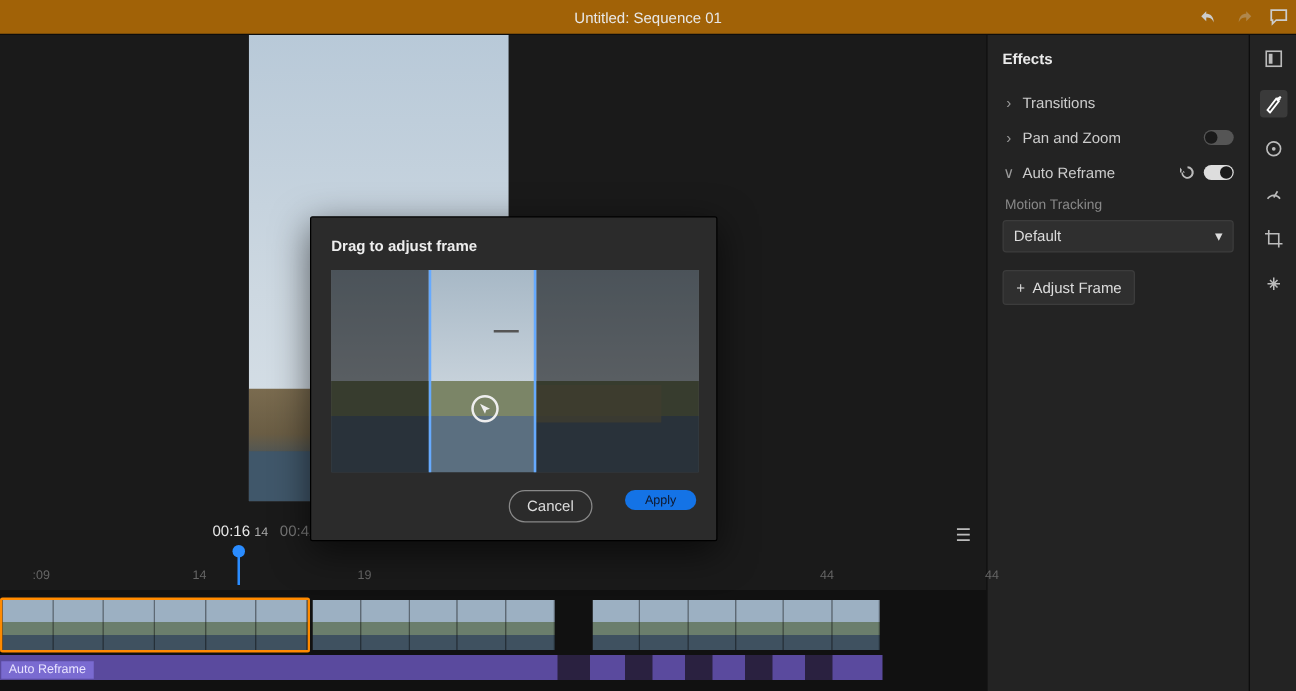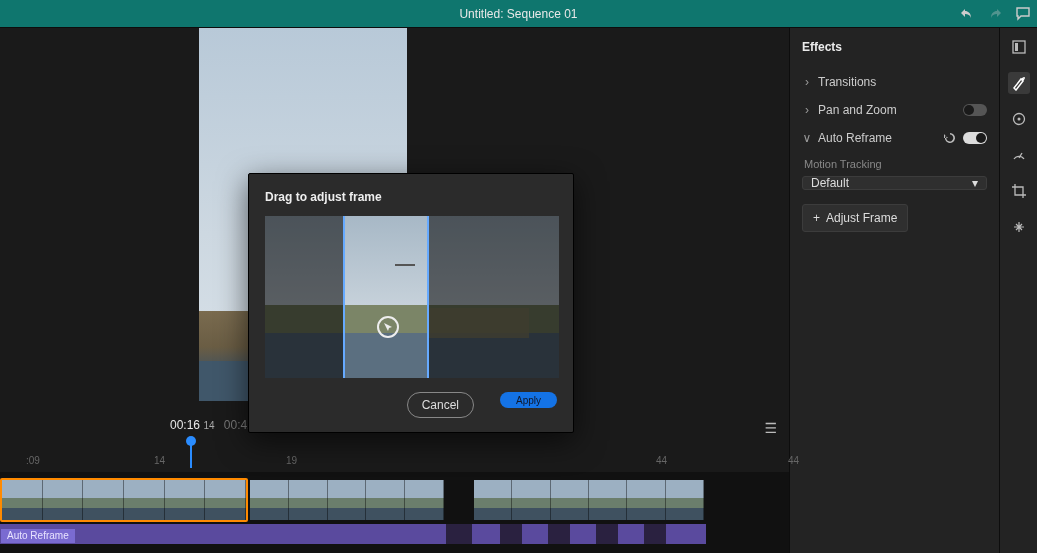--- a/index.html
+++ b/index.html
@@ -1,18 +1,18 @@
 <!DOCTYPE html>
 <html><head>
 <meta charset="utf-8">
 <style>
   * { box-sizing: border-box; margin:0; padding:0; font-family: 'Segoe UI', Arial, sans-serif; }
   body { background:#1a1a1a; width:1037px; height:553px; overflow:hidden; position:relative; color:#ccc; font-size:12px; }
 
-  .topbar { height:28px; background:#0f766e; display:flex; align-items:center; justify-content:center; border-bottom:1px solid #0d0d0d; position:relative;}
+  .topbar { height:28px; background:#a16207; display:flex; align-items:center; justify-content:center; border-bottom:1px solid #0d0d0d; position:relative;}
   .topbar .title { color:#e8e8e8; font-size:12px; }
   .topbar .right-icons { position:absolute; right:6px; top:0; height:28px; display:flex; align-items:center; gap:12px; color:#bbb;}
   .topbar .right-icons .ico { width:16px; height:16px; display:flex;align-items:center;justify-content:center; cursor:pointer;}
   .disabled { opacity:.35; }
 
   .main { position:absolute; top:28px; left:0; right:0; bottom:0; display:flex; }
 
   .workarea { flex:1; position:relative; background:#1a1a1a; }
 
   .preview { position:absolute; left:199px; top:0; width:208px; height:373px; overflow:hidden; }
@@ -53,21 +53,21 @@
   .panel h3 { font-size:12px; font-weight:600; color:#eaeaea; margin-bottom:14px;}
   .row { display:flex; align-items:center; height:28px; color:#ccc; font-size:12px; gap:6px; cursor:pointer; position:relative;}
   .chev { width:10px; text-align:center; color:#999;}
   .row .spacer { flex:1; }
   .toggle { width:24px; height:12px; border-radius:6px; background:#555; position:relative; }
   .toggle::after { content:''; position:absolute; top:1px; width:10px; height:10px; border-radius:50%; background:#1a1a1a;}
   .toggle.off::after { left:1px; }
   .toggle.on { background:#ddd;} .toggle.on::after{ right:1px; background:#1a1a1a;}
   .reset-ico { width:14px;height:14px; color:#aaa; }
   .sublabel { color:#888; font-size:11px; margin:6px 0 6px 2px;}
-  .select { background:#2f2f2f; border:1px solid #3c3c3c; height:14px; border-radius:3px; display:flex; align-items:center; padding:0 8px; color:#ddd; font-size:12px; justify-content:space-between; cursor:pointer;}
+  .select { background:#2f2f2f; border:1px solid #3c3c3c; height:26px; border-radius:3px; display:flex; align-items:center; padding:0 8px; color:#ddd; font-size:12px; justify-content:space-between; cursor:pointer;}
   .btn { margin-top:14px; background:#2f2f2f; border:1px solid #3c3c3c; height:28px; border-radius:3px; display:inline-flex; align-items:center; padding:0 10px; color:#ddd; font-size:12px; gap:6px; cursor:pointer;}
 
   
   .modal { position:absolute; left:248px; top:145px; width:326px; background:#2b2b2b; border:1px solid #000; box-shadow:0 8px 30px rgba(0,0,0,.6); border-radius:2px; padding:16px 16px 14px 16px; }
   .modal h4 { font-size:12px; font-weight:700; color:#eee; margin-bottom:12px;}
   .modal .imgwrap { position:relative; width:294px; height:162px; margin:0 auto; overflow:hidden;}
   .modal .bg { position:absolute; inset:0; background:linear-gradient(#a7b8c6 0%,#c6d1da 55%,#7b8567 55% 72%,#5b6f80 72%);}
   .modal .bg .building { position:absolute; right:30px; bottom:40px; width:100px; height:30px; background:#8c8668; opacity:.8;}
   .modal .bg .bird { position:absolute; left:130px; top:48px; width:20px; height:2px; background:#555;}
   .modal .dimleft, .modal .dimright { position:absolute; top:0; bottom:0; background:rgba(0,0,0,.55);}

